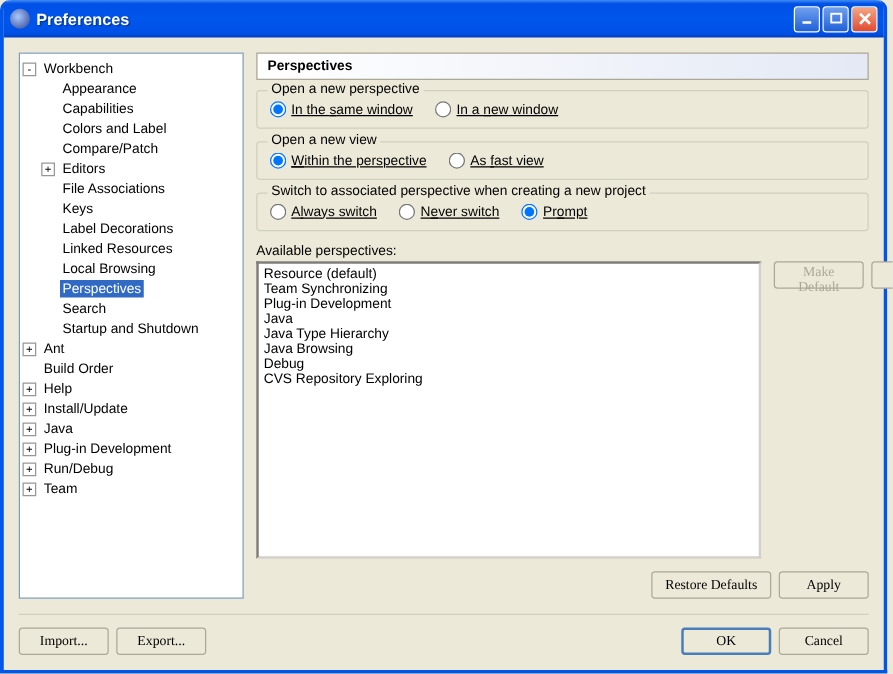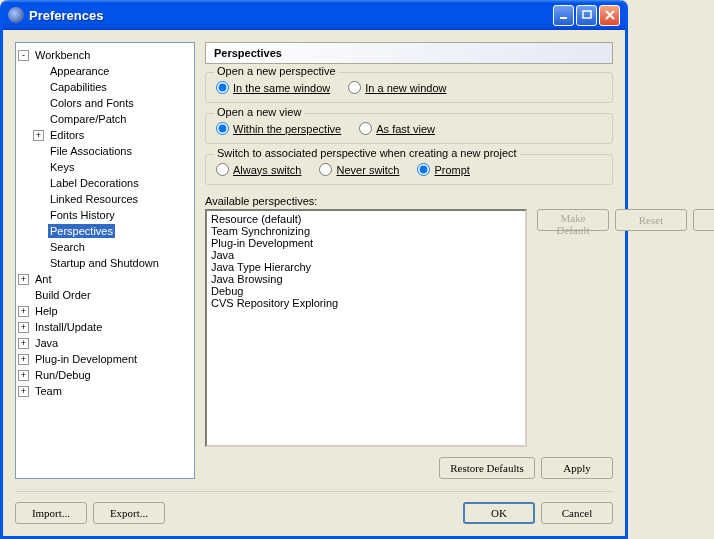--- a/index.html
+++ b/index.html
@@ -4,21 +4,21 @@
 <style>
 * { box-sizing: border-box; }
 body {
   margin: 0;
   font-family: Tahoma, sans-serif;
   font-size: 11px;
   background: #ece9d8;
   overflow: hidden;
 }
 .window {
-  width: 628px;
+  width: 710px;
   height: 539px;
   border: 3px solid #0055ea;
   border-top: none;
   border-radius: 8px 8px 0 0;
   background: #ece9d8;
   position: relative;
 }
 .titlebar {
   height: 30px;
   background: linear-gradient(to bottom, #3f8cf3 0%, #0050e6 10%, #0055ea 50%, #0050e6 90%, #003ec0 100%);
@@ -209,21 +209,21 @@
                 </li>
                 <li>
                   <div class="node">
                     <span class="noexp"></span>
                     <span class="label">Capabilities</span>
                   </div>
                 </li>
                 <li>
                   <div class="node">
                     <span class="noexp"></span>
-                    <span class="label">Colors and Fonts</span>
+                    <span class="label">Colors and Label</span>
                   </div>
                 </li>
                 <li>
                   <div class="node">
                     <span class="noexp"></span>
                     <span class="label">Compare/Patch</span>
                   </div>
                 </li>
                 <li>
                   <div class="node">
@@ -251,21 +251,21 @@
                 </li>
                 <li>
                   <div class="node">
                     <span class="noexp"></span>
                     <span class="label">Linked Resources</span>
                   </div>
                 </li>
                 <li>
                   <div class="node">
                     <span class="noexp"></span>
-                    <span class="label">Fonts History</span>
+                    <span class="label">Local Browsing</span>
                   </div>
                 </li>
                 <li>
                   <div class="node">
                     <span class="noexp"></span>
                     <span class="label selected">Perspectives</span>
                   </div>
                 </li>
                 <li>
                   <div class="node">

